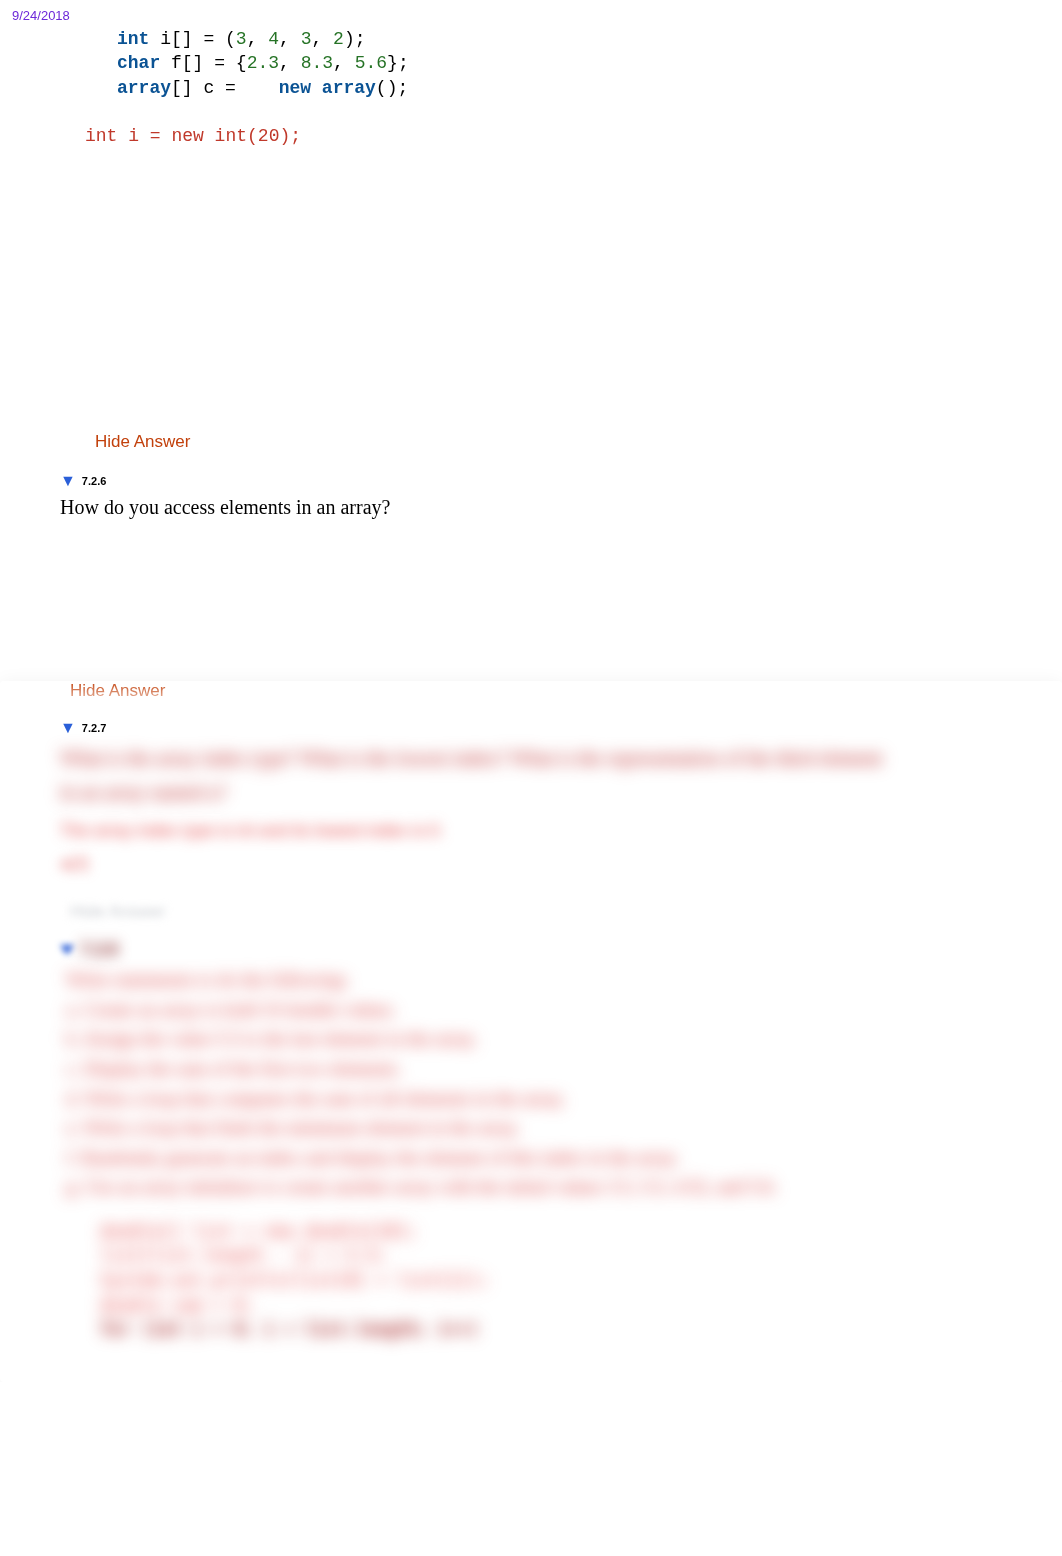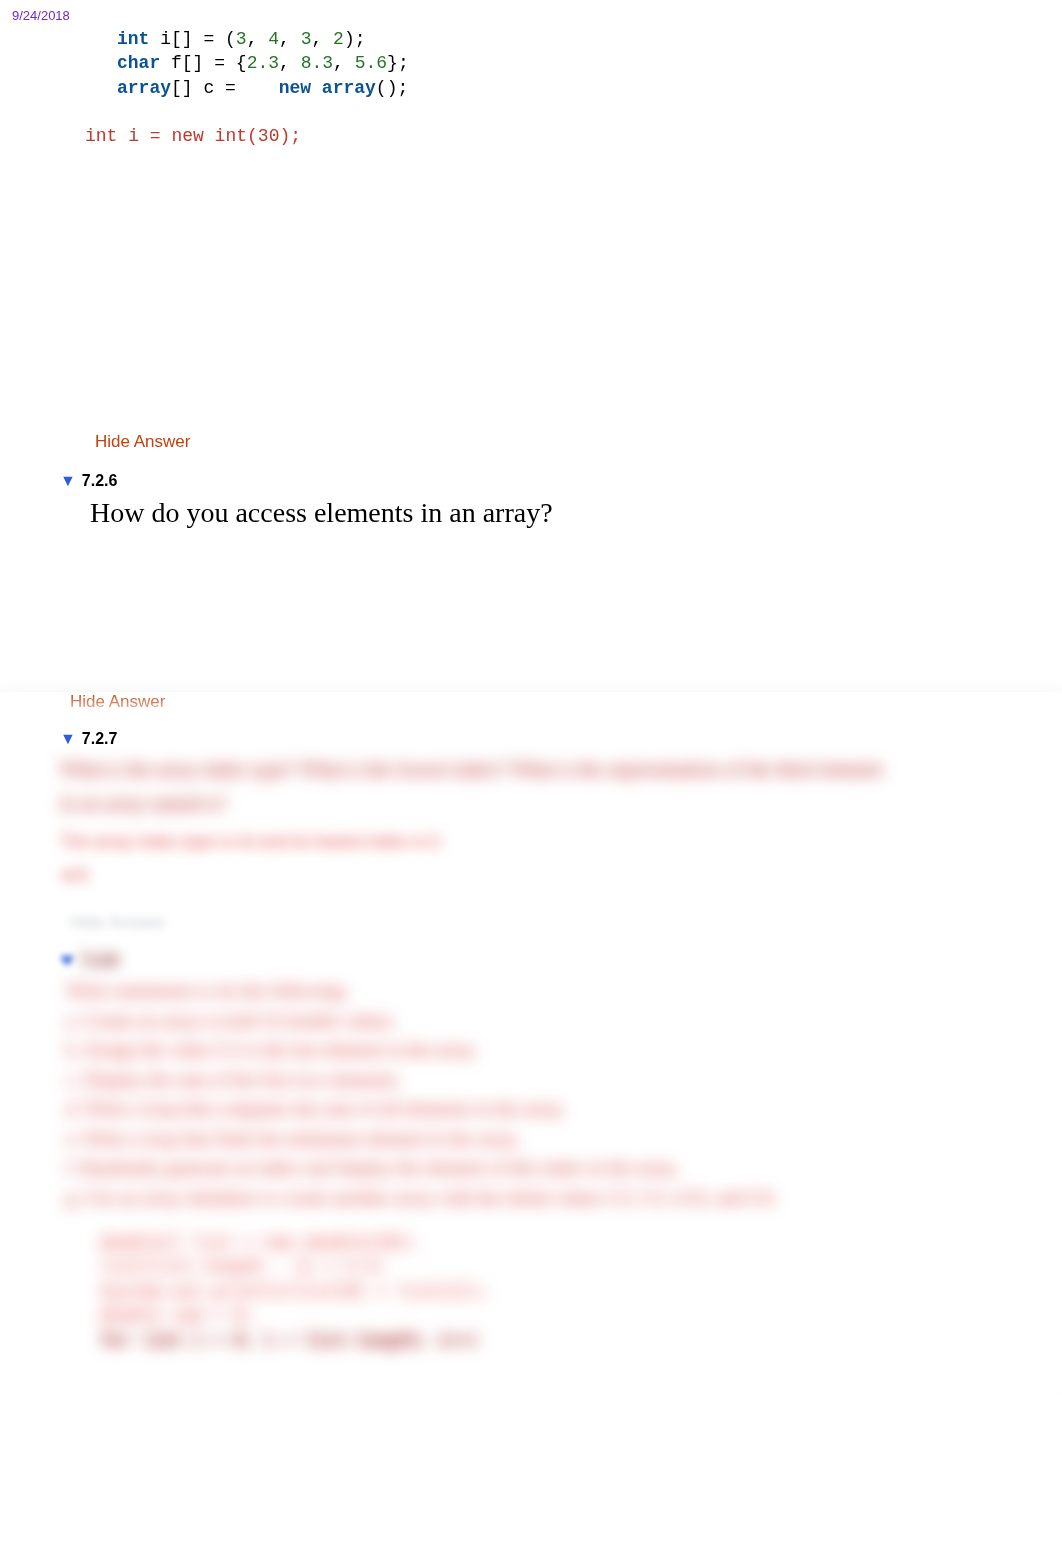--- a/index.html
+++ b/index.html
@@ -39,25 +39,24 @@
       margin-bottom: 20px;
     }
     .question-block { margin-left: -25px; }
     .q-header {
       display: flex;
       align-items: center;
       gap: 4px;
       margin-bottom: 4px;
     }
     .triangle { color: #2a5fd8; font-size: 16px; margin-right: 2px; }
-    .q-number { font-weight: bold; font-family: Verdana, Arial, sans-serif; font-size: 16px; }
+    .q-number { font-weight: bold; font-family: Verdana, Arial, sans-serif; font-size: 11px; }
     .q-text {
       font-family: 'Times New Roman', Times, serif;
-      font-size: 28px;
-      margin-left: 30px;
+      font-size: 20px;
       margin-bottom: 10px;
       line-height: 1.35;
     }
     .premium-zone {
       position: relative;
       margin-top: 30px;
       padding: 0 0 40px 0;
       box-shadow: 0 2px 20px rgba(0,0,0,0.06);
       border-radius: 4px;
     }
@@ -139,21 +138,21 @@
 
 <div class="page-header">
   <span class="header-date">9/24/2018</span>
 </div>
 
 <div class="content">
   <div class="code-block"><span class="kw">int</span><span> i[] = (</span><span class="num">3</span><span>, </span><span class="num">4</span><span>, </span><span class="num">3</span><span>, </span><span class="num">2</span><span>);</span>
 <span class="kw">char</span><span> f[] = {</span><span class="num">2.3</span><span>, </span><span class="num">8.3</span><span>, </span><span class="num">5.6</span><span>};</span>
 <span class="kw">array</span><span>[] c = </span><span class="kw">new array</span><span>();</span>
 
-<span class="err-line">int i = new int(30);</span></div>
+<span class="err-line">int i = new int(20);</span></div>
 
   <div class="gap-tall"></div>
 
   <div class="hide-answer">Hide Answer</div>
 
   <div class="question-block">
     <div class="q-header">
       <span class="triangle">▼</span>
       <span class="q-number">7.2.6</span>
     </div>

